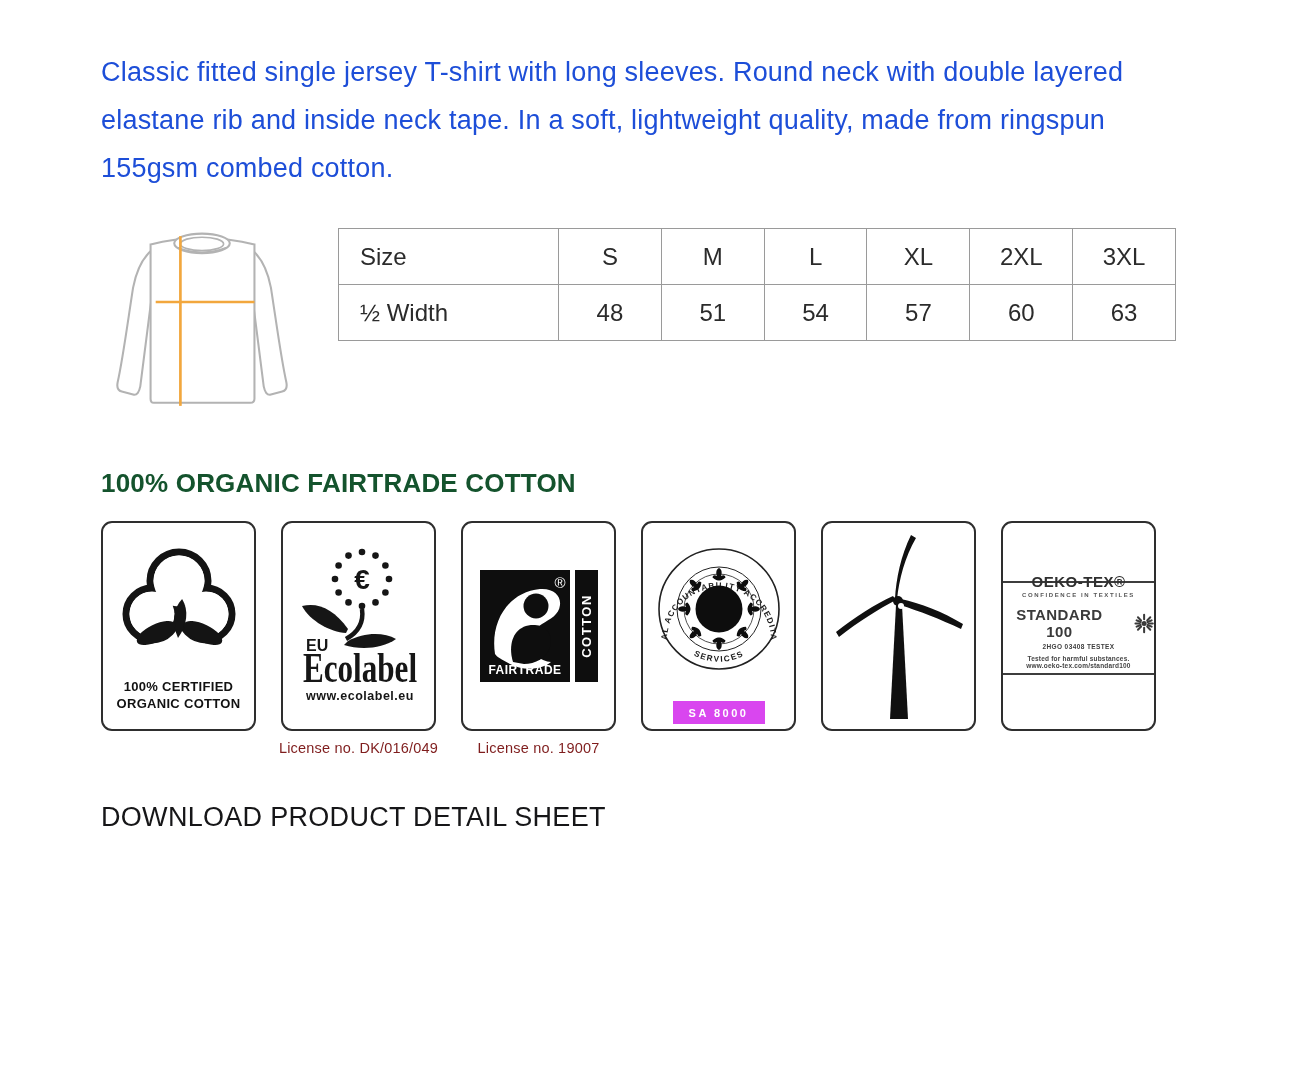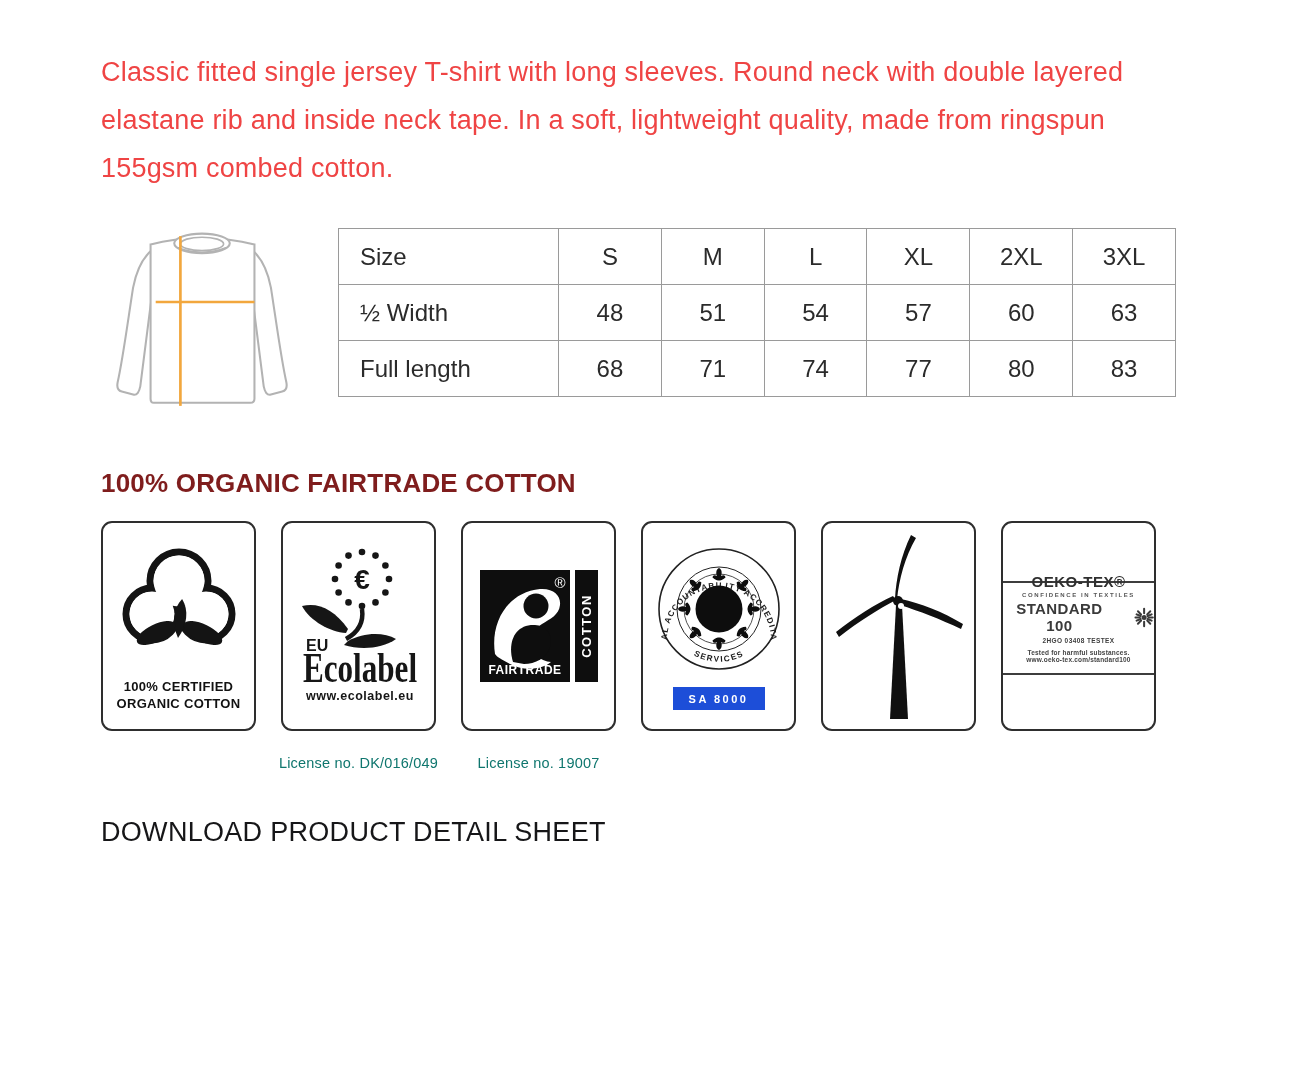--- a/index.html
+++ b/index.html
@@ -7,81 +7,81 @@
   body {
     width: 1294px; height: 1086px; overflow: hidden;
     font-family: "Liberation Sans", sans-serif;
     color: #1d1d1f;
   }
   .page { padding: 48px 88px 0 101px; }
 
   
   .description {
     font-size: 27px; line-height: 48px; letter-spacing: 0.2px;
-    max-width: 1110px; color: #ef4444;
+    max-width: 1110px; color: #1d4ed8;
   }
 
   
   .size-section { display: flex; align-items: flex-start; margin-top: 36px; }
   .tshirt-wrap { width: 182px; margin-left: 10px; margin-top: 2px; flex: none; }
   .size-table-wrap { margin-left: 45px; }
   table.size-table { border-collapse: collapse; table-layout: fixed; width: 838px; padding-left: 40px; }
   table.size-table th, table.size-table td {
     border: 1px solid #9a9a9a; height: 56px;
     font-size: 24px; font-weight: 400; color: #2b2b2b;
     text-align: center; vertical-align: middle;
     font-family: "Liberation Sans", sans-serif;
   }
   table.size-table .label-col { width: 220px; text-align: left; padding-left: 21px; }
 
   
   .material-heading {
-    margin-top: 54px; font-size: 26px; font-weight: 700; letter-spacing: 0.2px; color: #7f1d1d;
+    margin-top: 54px; font-size: 26px; font-weight: 700; letter-spacing: 0.2px; color: #14532d;
   }
   ul.material-bullets { margin-top: 14px; padding-left: 80px; list-style: disc; }
   ul.material-bullets li {
     font-size: 26px; line-height: 48px; color: #1c1c1e; padding-left: 2px;
   }
 
   
   .cert-heading {
     margin-top: 56px; font-size: 26px; font-weight: 700; letter-spacing: 0.3px; color: #171719;
   }
   .cert-row { display: flex; gap: 25px; margin-top: 22px; }
   .cert-card { width: 155px; flex: none; display: flex; flex-direction: column; align-items: center; }
   .cert-box {
     width: 155px; height: 210px; border: 2px solid #2e2e2e; border-radius: 11px;
     background: #fff; position: relative; overflow: hidden;
     display: flex; flex-direction: column; align-items: center;
   }
   .cert-caption {
-    margin-top: 24px; font-size: 14.5px; color: #0f766e; letter-spacing: 0.2px;
+    margin-top: 9px; font-size: 14.5px; color: #7f1d1d; letter-spacing: 0.2px;
     min-height: 18px; text-align: center; white-space: nowrap;
   }
   .cert-label { text-align: center; font-weight: 700; font-size: 13px; line-height: 17px; letter-spacing: 0.3px; color: #121212; }
   .cotton-labels { margin-top: auto; margin-bottom: 17px; }
 
   
   .fairtrade-inner { margin: auto; }
 
   
   .sa-badge {
-    width: 92px; height: 23px; background: #1d4ed8; color: #fff;
+    width: 92px; height: 23px; background: #d946ef; color: #fff;
     font-size: 11px; font-weight: 700; letter-spacing: 2.5px;
-    display: flex; align-items: center; justify-content: center; margin-top: 2px;
+    display: flex; align-items: center; justify-content: center; margin-top: 16px;
   }
 
   
   .otx-rule { position: absolute; left: 0; right: 0; height: 2px; background: #3d3d3d; }
   .otx-rule.top { top: 58px; }
   .otx-rule.bottom { top: 150px; }
   .otx-content { position: absolute; top: 50px; left: 0; right: 0; text-align: center; color: #2f2f2f; }
   .otx-brand { font-size: 15px; font-weight: 700; letter-spacing: 0.5px; }
   .otx-tagline { font-size: 6px; letter-spacing: 1.6px; color: #565656; margin-top: 2px; font-weight: 600; }
-  .otx-standard-row { display: flex; align-items: center; justify-content: space-between; gap: 18px; margin-top: 2px; }
+  .otx-standard-row { display: flex; align-items: center; justify-content: space-between; gap: 18px; margin-top: 8px; }
   .otx-standard { font-size: 15px; font-weight: 600; letter-spacing: 0.4px; color: #3a3a3a; }
   .otx-certno { font-size: 6.5px; font-weight: 700; color: #3d3d3d; margin-top: 3px; letter-spacing: 0.4px; }
   .otx-small { font-size: 6.5px; font-weight: 700; color: #444; letter-spacing: 0.2px; }
   .otx-small.first { margin-top: 5px; }
 
   
   .download-link {
     display: inline-block; margin-top: 44px; font-size: 27px; letter-spacing: 0.3px;
     color: #161618; text-decoration: none; cursor: pointer;
   }
@@ -132,29 +132,20 @@
         </tr>
         <tr>
           <td class="label-col">½ Width</td>
           <td>48</td>
           <td>51</td>
           <td>54</td>
           <td>57</td>
           <td>60</td>
           <td>63</td>
         </tr>
-        <tr>
-          <td class="label-col">Full length</td>
-          <td>68</td>
-          <td>71</td>
-          <td>74</td>
-          <td>77</td>
-          <td>80</td>
-          <td>83</td>
-        </tr>
       </tbody>
         </table>
     </div>
   </div>
 
   
   <h2 class="material-heading">100% ORGANIC FAIRTRADE COTTON</h2>
 
   
 

